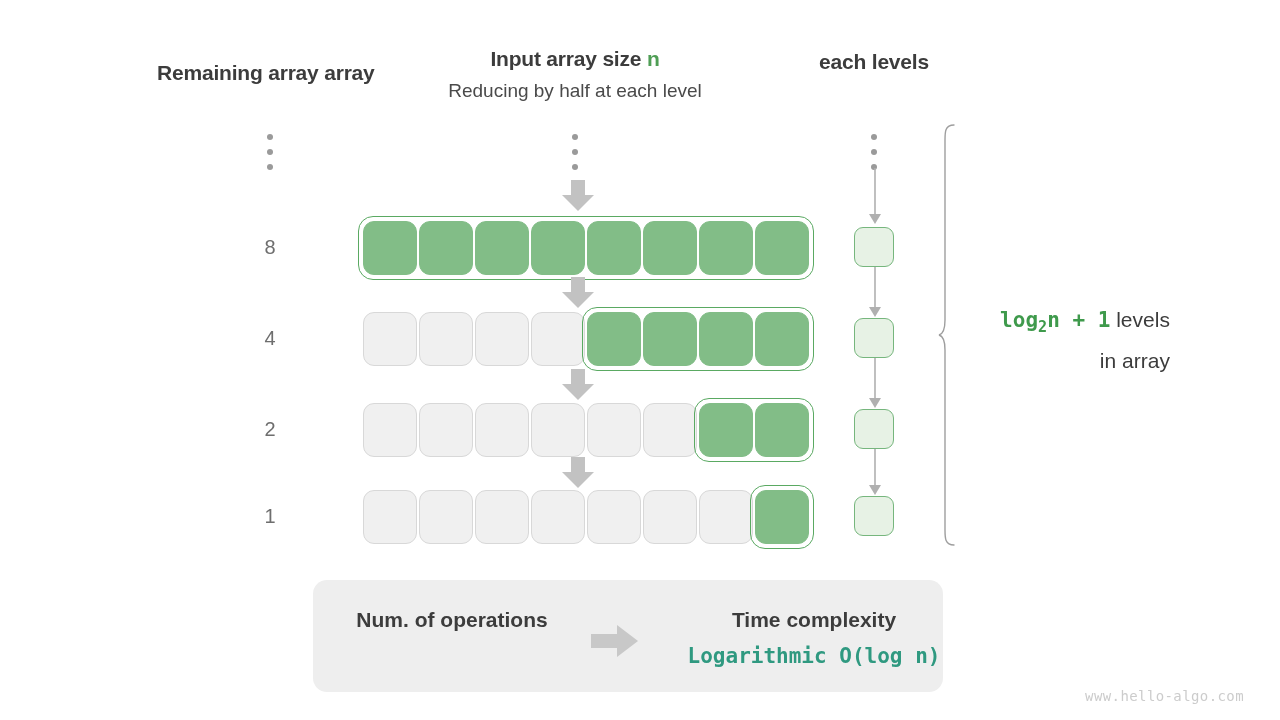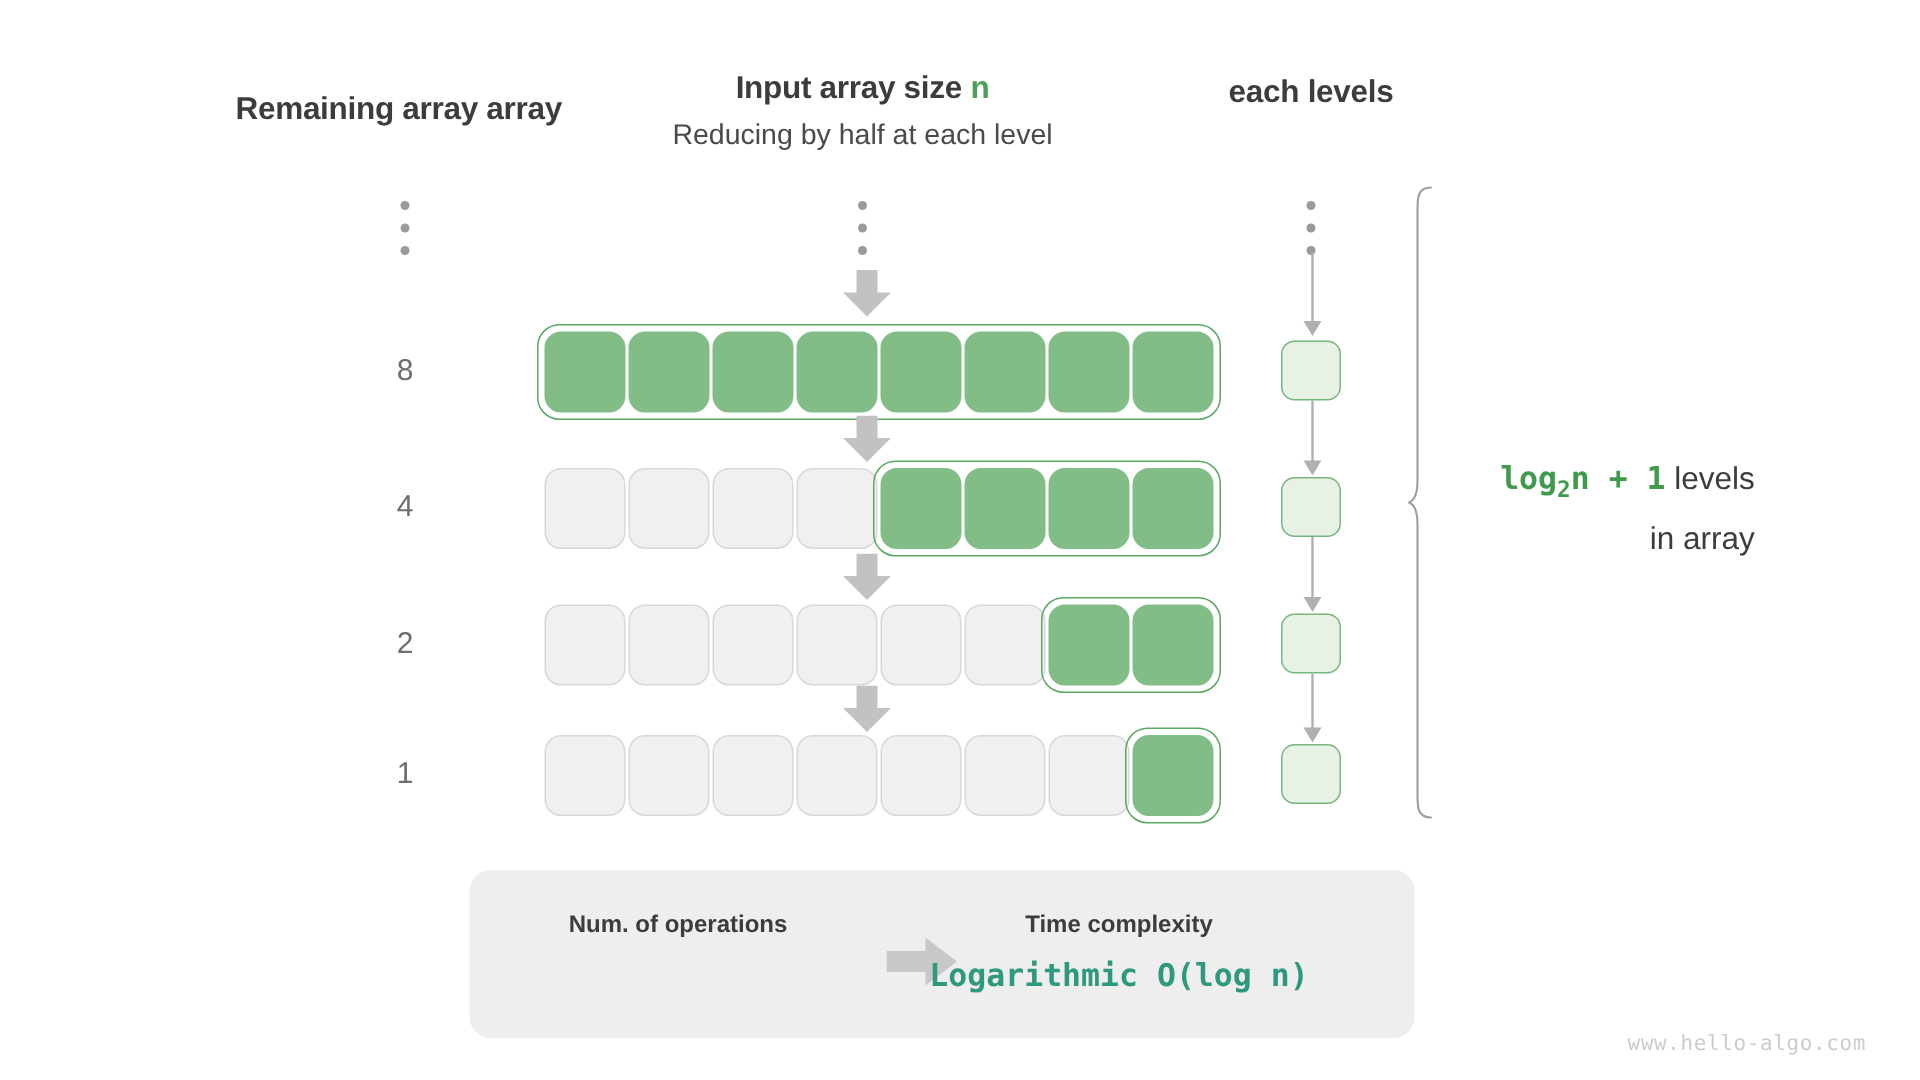--- a/index.html
+++ b/index.html
@@ -154,35 +154,35 @@
     background: #eeeeee;
     border-radius: 14px;
   }
   .sum-col {
     position: absolute;
     text-align: center;
     transform: translateX(-50%);
   }
   .sum-title {
     font-weight: bold;
-    font-size: 16px;
+    font-size: 21px;
     color: #3c3c3c;
     white-space: nowrap;
   }
   .sum-val {
     margin-top: 12px;
     font-family: "DejaVu Sans Mono", monospace;
     font-weight: bold;
     font-size: 21px;
     white-space: nowrap;
   }
   .sum-val.green { color: #3f9a4c; }
   .sum-val.teal  { color: #2f9980; }
   #sum-left  { left: 452px; top: 608px; }
-  #sum-right { left: 746px; top: 608px; }
+  #sum-right { left: 814px; top: 608px; }
   #sum-arrow { position: absolute; left: 591px; top: 624px; }
 
   
   #watermark {
     position: absolute;
     right: 36px; bottom: 16px;
     font-family: "DejaVu Sans Mono", monospace;
     font-size: 14px;
     color: #cccccc;
     letter-spacing: 0.4px;

